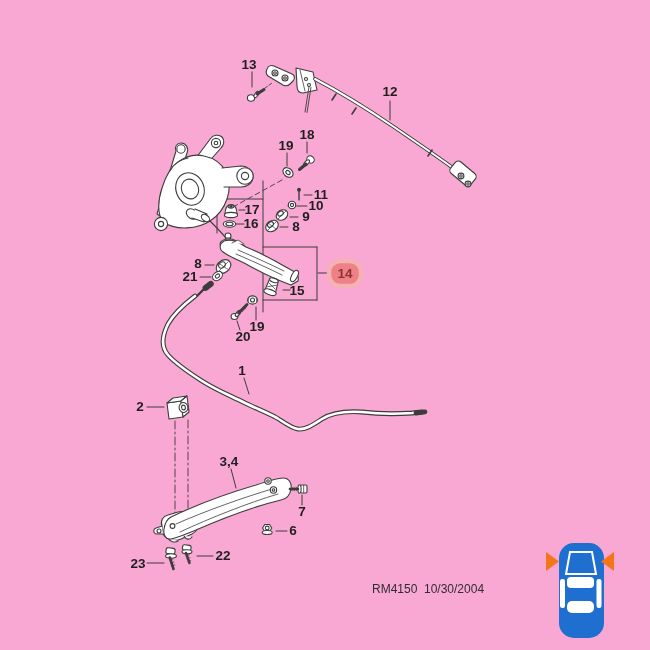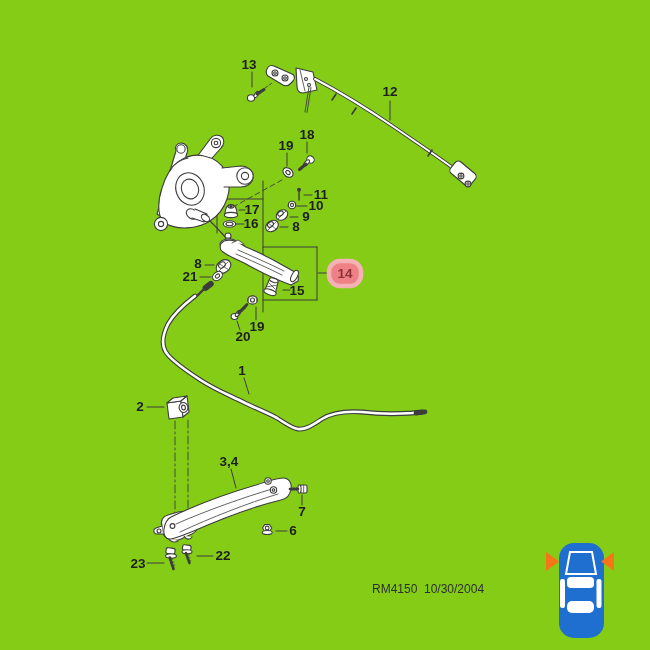--- a/index.html
+++ b/index.html
@@ -1,16 +1,16 @@
 <!DOCTYPE html>
 <html><head>
 <meta charset="utf-8">
 <style>
   html,body{margin:0;padding:0;background:#fff;}
-  .canvas{position:relative;width:650px;height:650px;background:#84cc16;overflow:hidden;
+  .canvas{position:relative;width:650px;height:650px;background:#f9a8d4;overflow:hidden;
           font-family:"Liberation Sans", sans-serif;}
   svg{position:absolute;left:0;top:0;}
   .lbl{font-family:"Liberation Sans", sans-serif;font-size:13.5px;font-weight:bold;
        fill:#1f1f1f;text-anchor:middle;}
   .hl-lbl{font-family:"Liberation Sans", sans-serif;font-size:13.5px;font-weight:bold;
        text-anchor:middle;}
   .footer-txt{font-family:"Liberation Sans", sans-serif;font-size:12px;fill:#2e2e2e;}
 </style>
 </head>
 <body>

